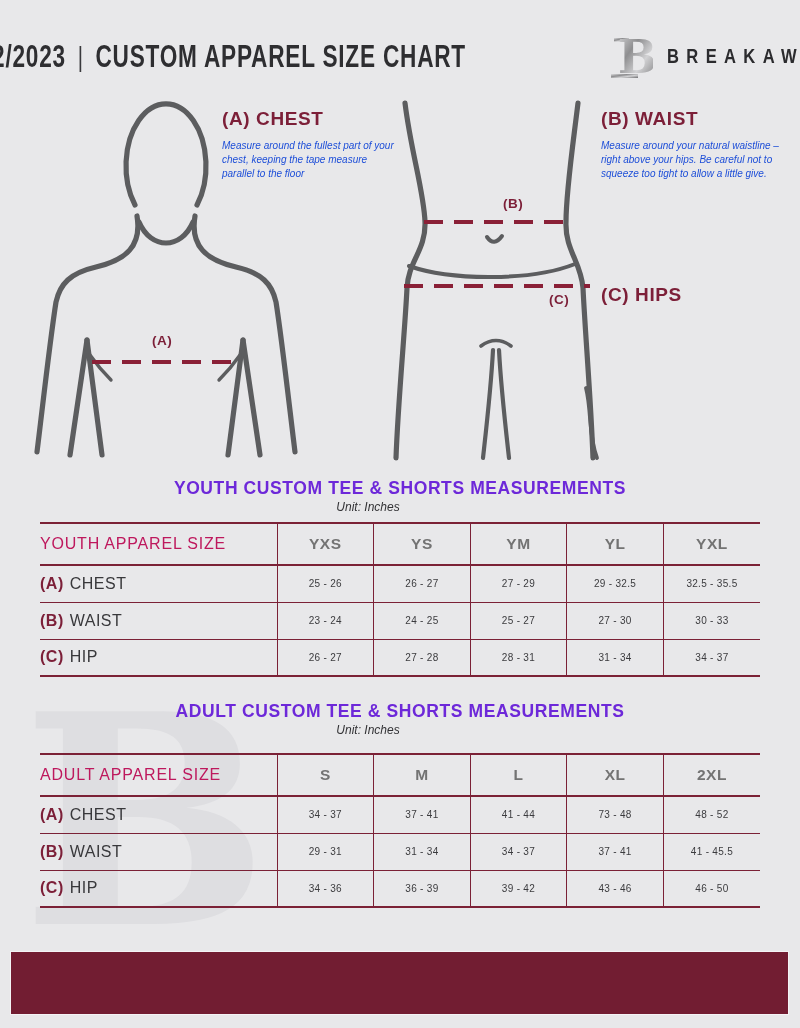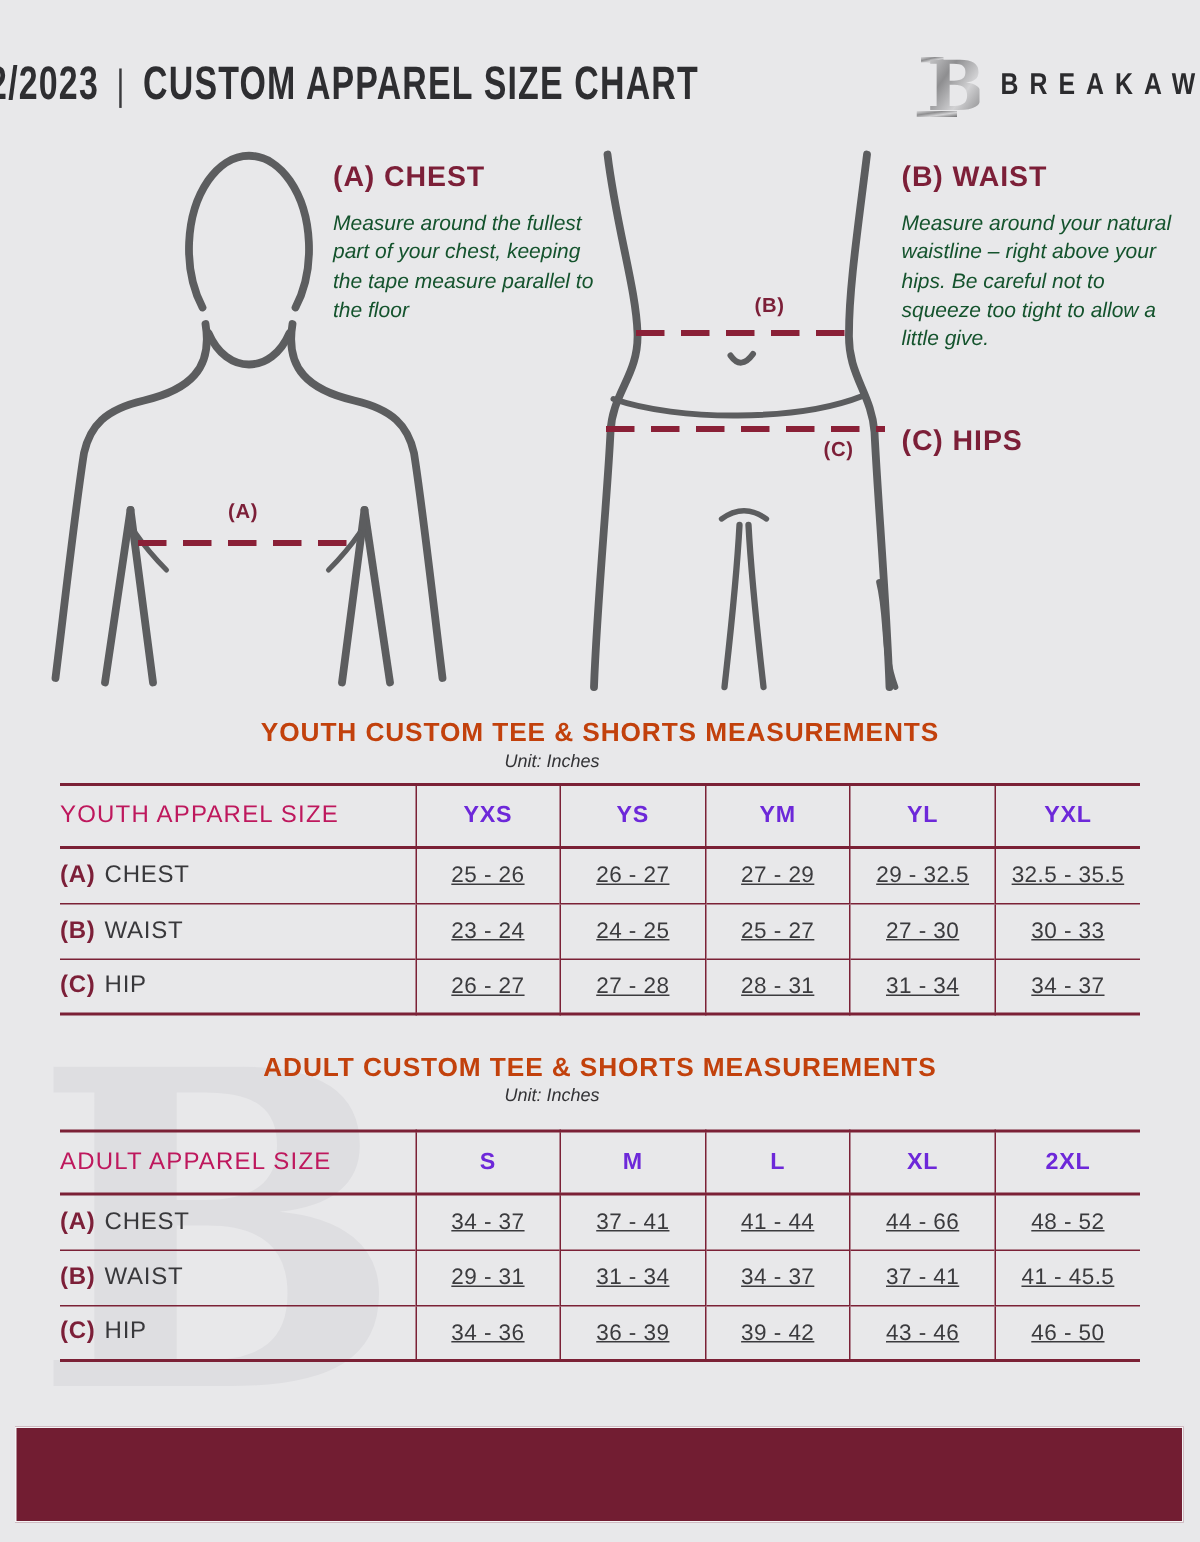--- a/index.html
+++ b/index.html
@@ -36,27 +36,27 @@
   .figures-svg { position:absolute; left:0; top:92px; z-index:1; }
   .marker {
     position:absolute; z-index:2; font-weight:bold; font-size:13.5px;
     color:#7c1f38; letter-spacing:0.5px;
   }
   .guide-heading {
     position:absolute; z-index:2; font-weight:bold; font-size:19px;
     color:#7c1f38; letter-spacing:0.6px;
   }
   .guide-desc {
-    position:absolute; z-index:2; font-style:italic; font-size:14px;
-    line-height:1.38; color:#14532d; white-space:pre-line;
+    position:absolute; z-index:2; font-style:italic; font-size:10px;
+    line-height:1.38; color:#1d4ed8; white-space:pre-line;
   }
   
   .section-title {
     position:absolute; left:0; width:800px; text-align:center; z-index:1;
-    font-weight:bold; font-size:17.5px; color:#c2410c; letter-spacing:0.6px;
+    font-weight:bold; font-size:17.5px; color:#6d28d9; letter-spacing:0.6px;
   }
   .section-unit {
     position:absolute; left:0; width:736px; text-align:center; z-index:1;
     font-style:italic; font-size:12px; color:#333336;
   }
   
   table.size-table {
     position:absolute; left:40px; width:720px; z-index:1;
     border-collapse:collapse; table-layout:fixed;
     border-top:2.5px solid #7b2136; border-bottom:2.5px solid #7b2136;
@@ -65,24 +65,24 @@
   table.size-table col.c-size  { width:96.6px; }
   table.size-table tr.hdr { height:42px; border-bottom:2px solid #7b2136; }
   table.size-table tr.row { height:37px; border-bottom:1.5px solid #7b2136; }
   table.size-table tr.row:last-child { border-bottom:none; }
   table.size-table th, table.size-table td { padding:0; vertical-align:middle; }
   .cell-size { border-left:1.5px solid #7b2136; text-align:center; }
   th.cell-label {
     text-align:left; padding-left:14px; font-weight:normal;
     font-size:16px; letter-spacing:0.8px; color:#be185d;
   }
-  th.cell-size { font-size:15.5px; font-weight:bold; color:#6d28d9; letter-spacing:0.5px; }
+  th.cell-size { font-size:15.5px; font-weight:bold; color:#737373; letter-spacing:0.5px; }
   td.cell-label { text-align:left; padding-left:14px; font-size:16px; color:#38383b; letter-spacing:0.5px; }
   td.cell-label .pfx { font-weight:bold; color:#7c1f38; margin-right:6px; }
-  td.cell-size { font-size:15px; color:#3b3b3e; letter-spacing:0.3px;text-decoration:underline; }
+  td.cell-size { font-size:10px; color:#3b3b3e; letter-spacing:0.3px; }
   
   .footer-bar {
     position:absolute; left:10px; top:951px; width:779px; height:64px;
     background:#721d32; border:1px solid #f4f3f5; z-index:3;
   }
 </style>
 </head>
 <body>
 
 <div class="page">
@@ -222,21 +222,21 @@
       <th class="cell-size">M</th>
       <th class="cell-size">L</th>
       <th class="cell-size">XL</th>
       <th class="cell-size">2XL</th>
     </tr>
     <tr class="row">
       <td class="cell-label"><span class="pfx">(A)</span><span>CHEST</span></td>
       <td class="cell-size">34 - 37</td>
       <td class="cell-size">37 - 41</td>
       <td class="cell-size">41 - 44</td>
-      <td class="cell-size">44 - 66</td>
+      <td class="cell-size">73 - 48</td>
       <td class="cell-size">48 - 52</td>
     </tr>
     <tr class="row">
       <td class="cell-label"><span class="pfx">(B)</span><span>WAIST</span></td>
       <td class="cell-size">29 - 31</td>
       <td class="cell-size">31 - 34</td>
       <td class="cell-size">34 - 37</td>
       <td class="cell-size">37 - 41</td>
       <td class="cell-size">41 - 45.5</td>
     </tr>

